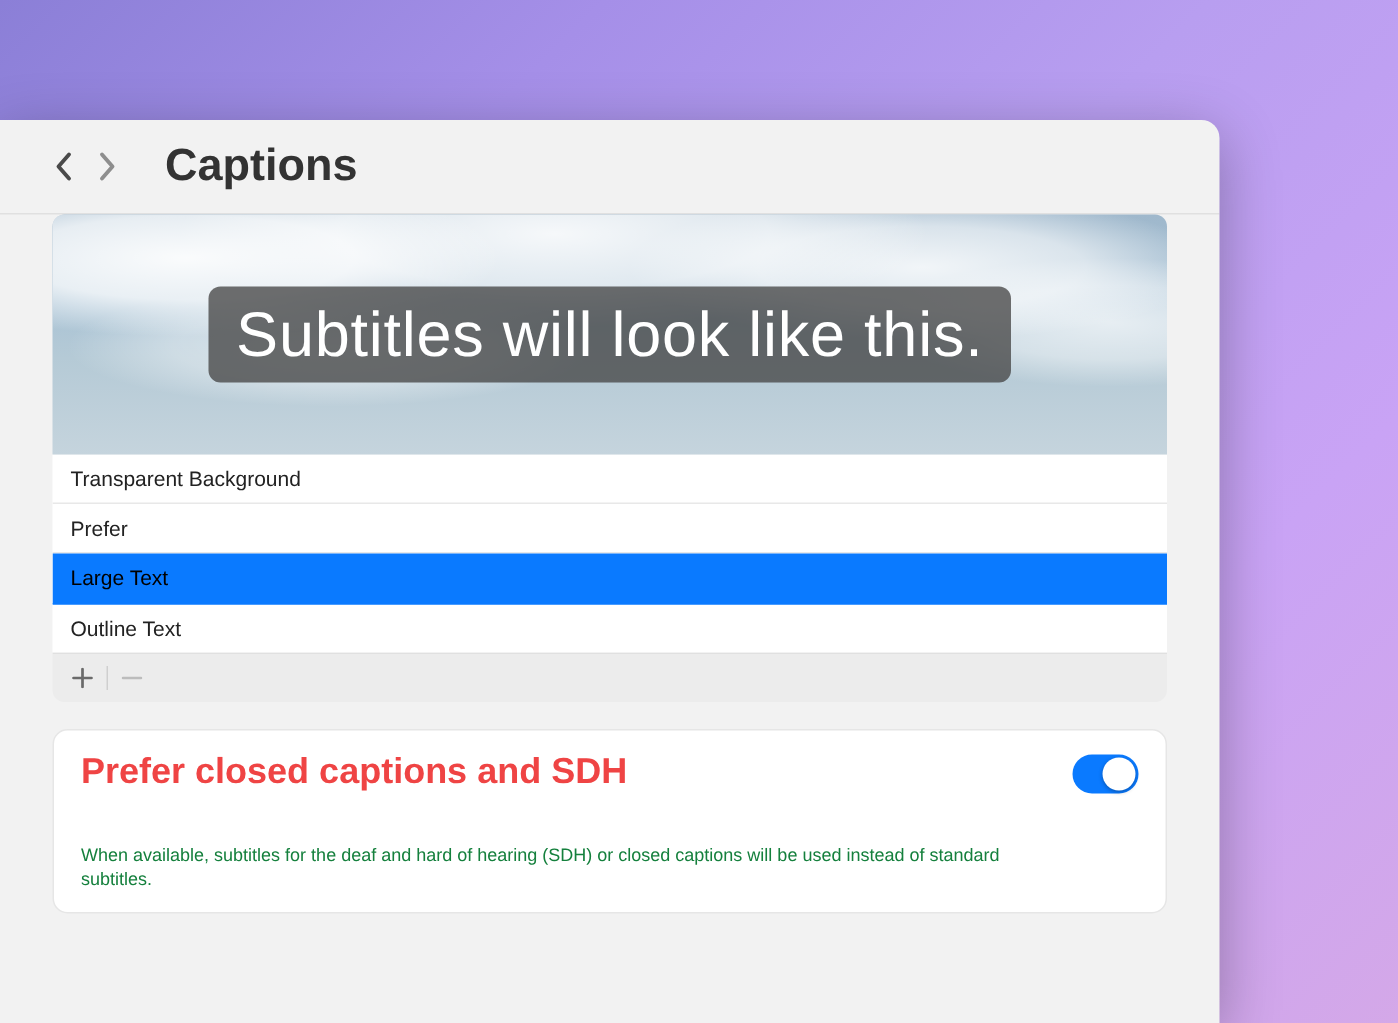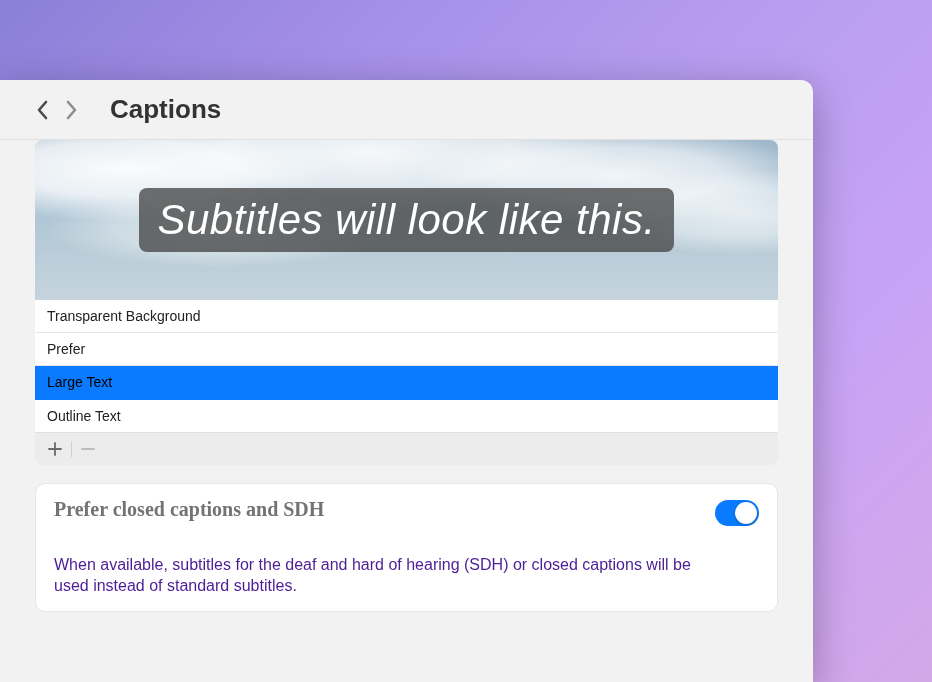--- a/index.html
+++ b/index.html
@@ -33,37 +33,36 @@
       width: 24px;
       height: 24px;
       display: flex;
       align-items: center;
       justify-content: center;
       color: #8e8e8e;
       cursor: pointer;
     }
     .nav-btn.enabled { color: #4a4a4a; }
     .page-title {
-      font-size: 26px;
+      font-size: 30px;
       font-weight: 700;
       color: #333;
       margin-left: 20px;
     }
     .content { padding: 0 35px 20px 35px; }
     .preview {
       width: 100%;
       height: 160px;
       border-radius: 8px 8px 0 0;
       position: relative;
       overflow: hidden;
       background: linear-gradient(180deg, #9fb8cc 0%, #a8c2d5 35%, #b5cad6 60%, #c5d4dd 100%);
       display: flex;
       align-items: center;
       justify-content: center;
-      font-style: italic;
     }
     .preview::before {
       content: '';
       position: absolute;
       inset: 0;
       background:
         radial-gradient(ellipse 280px 70px at 12% 18%, rgba(255,255,255,0.95) 0%, rgba(255,255,255,0.75) 40%, transparent 75%),
         radial-gradient(ellipse 320px 80px at 45% 8%, rgba(255,255,255,0.9) 0%, rgba(255,255,255,0.65) 45%, transparent 78%),
         radial-gradient(ellipse 260px 65px at 78% 22%, rgba(255,255,255,0.85) 0%, rgba(255,255,255,0.6) 42%, transparent 75%),
         radial-gradient(ellipse 200px 55px at 95% 45%, rgba(255,255,255,0.7) 0%, rgba(255,255,255,0.45) 45%, transparent 78%),
@@ -130,29 +129,28 @@
       border: 1px solid #e6e6e6;
       border-radius: 10px;
       padding: 14px 18px;
       display: flex;
       align-items: flex-start;
       justify-content: space-between;
       gap: 20px;
     }
     .setting-text { flex: 1; }
     .setting-title {
-      font-size: 20px;
+      font-size: 24px;
       font-weight: 600;
-      color: #737373;
+      color: #ef4444;
       margin-bottom: 4px;
-      font-family: Liberation Serif, serif;
     }
     .setting-desc {
-      font-size: 16px;
-      color: #4c1d95;
+      font-size: 12px;
+      color: #15803d;
       line-height: 1.35;
       margin-top: 33px;
     }
     .toggle {
       position: relative;
       width: 44px;
       height: 26px;
       border-radius: 13px;
       flex-shrink: 0;
       cursor: pointer;

